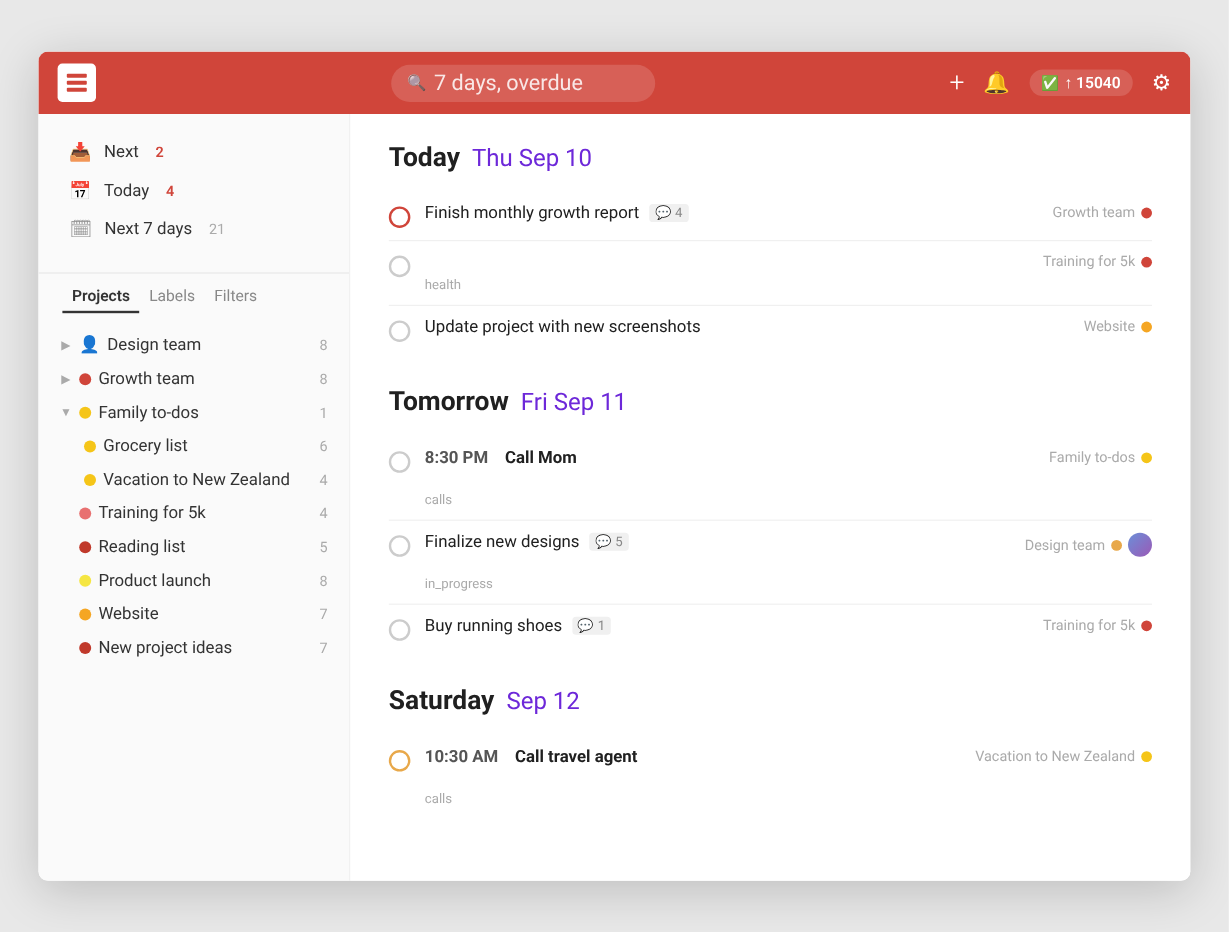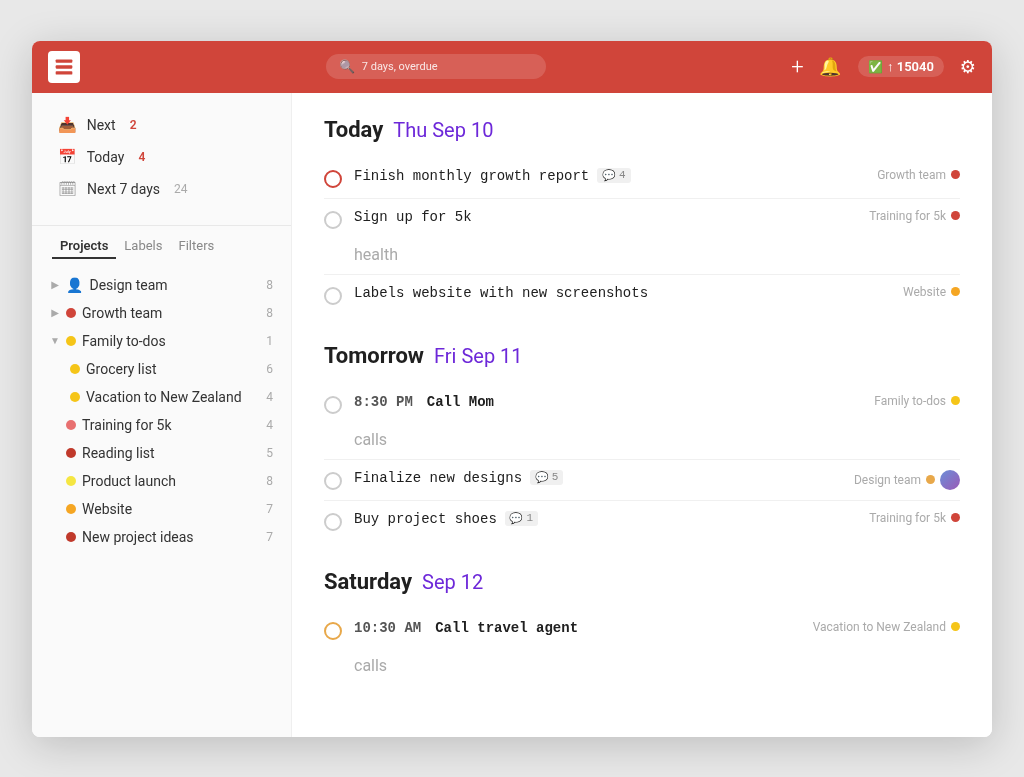--- a/index.html
+++ b/index.html
@@ -39,21 +39,21 @@
     }
     .search-box {
       background: rgba(255,255,255,0.15);
       border-radius: 20px;
       padding: 5px 14px;
       display: flex;
       align-items: center;
       gap: 6px;
       min-width: 220px;
     }
-    .search-text { color: rgba(255,255,255,0.85); font-size: 11px; }
+    .search-text { color: rgba(255,255,255,0.85); font-size: 18px; }
     .header-actions { display: flex; align-items: center; gap: 16px; }
     .header-icon { color: #fff; font-size: 18px; cursor: pointer; }
     .karma-badge {
       display: flex; align-items: center; gap: 4px;
       background: rgba(255,255,255,0.15);
       border-radius: 12px;
       padding: 3px 10px;
       color: #fff;
       font-size: 13px;
       font-weight: 600;
@@ -145,23 +145,23 @@
       width: 18px; height: 18px; border-radius: 50%;
       border: 2px solid #ccc;
       flex-shrink: 0;
       margin-top: 2px;
       cursor: pointer;
       display: flex; align-items: center; justify-content: center;
     }
     .task-checkbox.priority-1 { border-color: #d0453a; border-width: 2px; }
     .task-checkbox.priority-2 { border-color: #e8a84a; border-width: 2px; }
     .task-body { flex: 1; }
-    .task-name { font-size: 14px; color: #202020; display: flex; align-items: flex-start; gap: 8px; font-family: Liberation Mono, monospace; }
+    .task-name { font-size: 14px; color: #202020; display: flex; align-items: flex-start; gap: 8px; }
     .task-name.bold { font-weight: 700; }
-    .task-sub { font-size: 16px; color: #aaa; margin-top: 20px; }
+    .task-sub { font-size: 11px; color: #aaa; margin-top: 20px; }
     .task-time { font-size: 14px; font-weight: 700; color: #555; margin-right: 6px; }
     .comment-badge {
       display: flex; align-items: center; gap: 3px;
       background: #f0f0f0;
       border-radius: 3px;
       padding: 1px 5px;
       font-size: 11px;
       color: #888;
     }
     .task-project {
@@ -218,21 +218,21 @@
           <span class="nav-count">2</span>
         </div>
         <div class="sidebar-nav-item">
           <span class="nav-icon">📅</span>
           <span>Today</span>
           <span class="nav-count">4</span>
         </div>
         <div class="sidebar-nav-item">
           <span class="nav-icon">🗓</span>
           <span>Next 7 days</span>
-          <span class="nav-count-gray">24</span>
+          <span class="nav-count-gray">21</span>
         </div>
       </div>
       <hr class="sidebar-divider">
       <div class="sidebar-tabs">
         <div class="sidebar-tab active">Projects</div>
         <div class="sidebar-tab">Labels</div>
         <div class="sidebar-tab">Filters</div>
       </div>
       <div class="project-list">
 
@@ -327,36 +327,33 @@
           </div>
           <div class="task-project">
             <span>Growth team</span>
             <span class="task-project-dot" style="background:#d0453a;"></span>
           </div>
         </div>
 
         <div class="task-item">
           <div class="task-checkbox"></div>
           <div class="task-body">
-            <div class="task-name">
-              <span>Sign up for 5k</span>
-            </div>
             <div class="task-sub">health</div>
           </div>
           <div class="task-project">
             <span>Training for 5k</span>
             <span class="task-project-dot" style="background:#d0453a;"></span>
           </div>
         </div>
 
         <div class="task-item">
           <div class="task-checkbox"></div>
           <div class="task-body">
             <div class="task-name">
-              <span>Labels website with new screenshots</span>
+              <span>Update project with new screenshots</span>
             </div>
           </div>
           <div class="task-project">
             <span>Website</span>
             <span class="task-project-dot" style="background:#f5a623;"></span>
           </div>
         </div>
       </div>
 
       <div class="section">
@@ -383,33 +380,34 @@
         <div class="task-item">
           <div class="task-checkbox"></div>
           <div class="task-body">
             <div class="task-name">
               <span>Finalize new designs</span>
               <span class="comment-badge">
                 <span>💬</span>
                 <span>5</span>
               </span>
             </div>
+            <div class="task-sub">in_progress</div>
           </div>
           <div class="task-project">
             <span>Design team</span>
             <span class="task-project-dot" style="background:#e8a84a;"></span>
             <div class="task-avatar-placeholder"></div>
           </div>
         </div>
 
         <div class="task-item">
           <div class="task-checkbox"></div>
           <div class="task-body">
             <div class="task-name">
-              <span>Buy project shoes</span>
+              <span>Buy running shoes</span>
               <span class="comment-badge">
                 <span>💬</span>
                 <span>1</span>
               </span>
             </div>
           </div>
           <div class="task-project">
             <span>Training for 5k</span>
             <span class="task-project-dot" style="background:#d0453a;"></span>
           </div>

